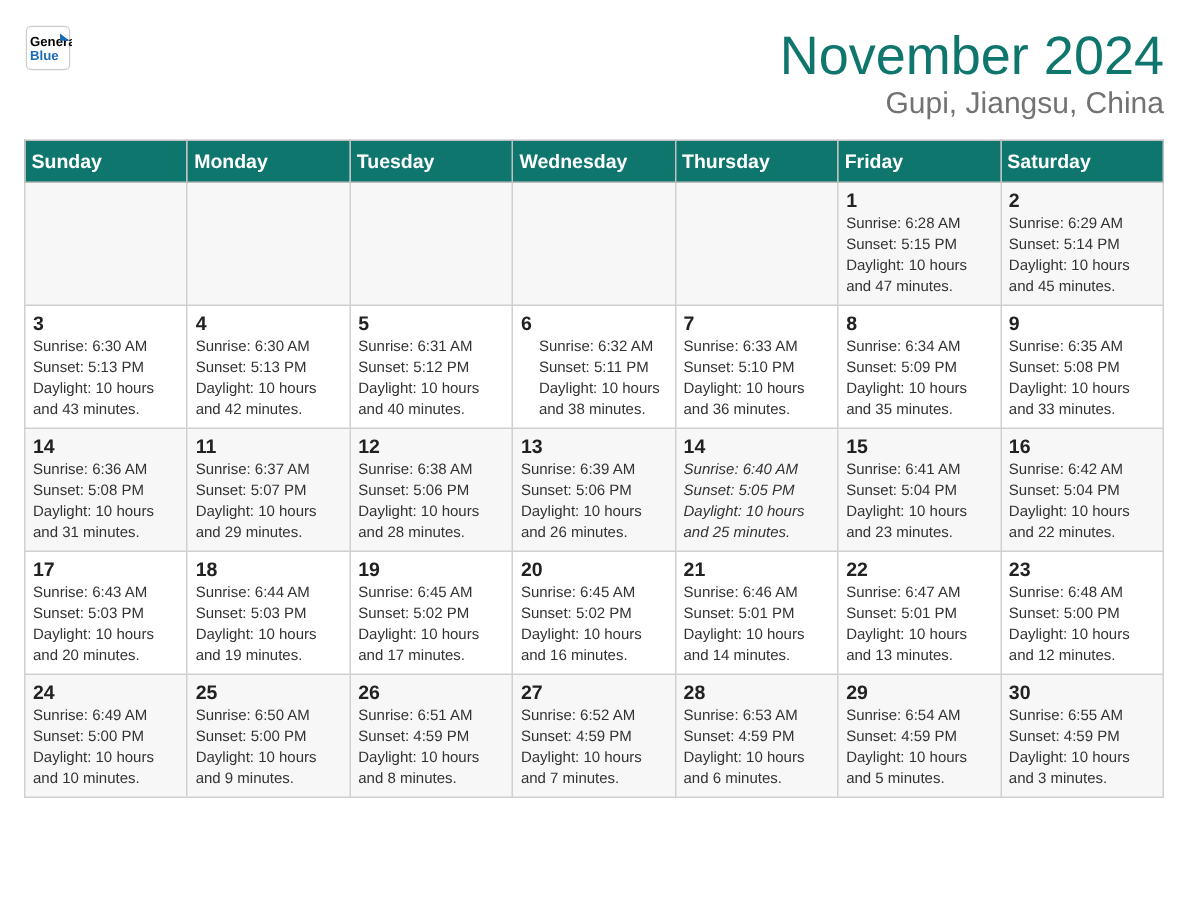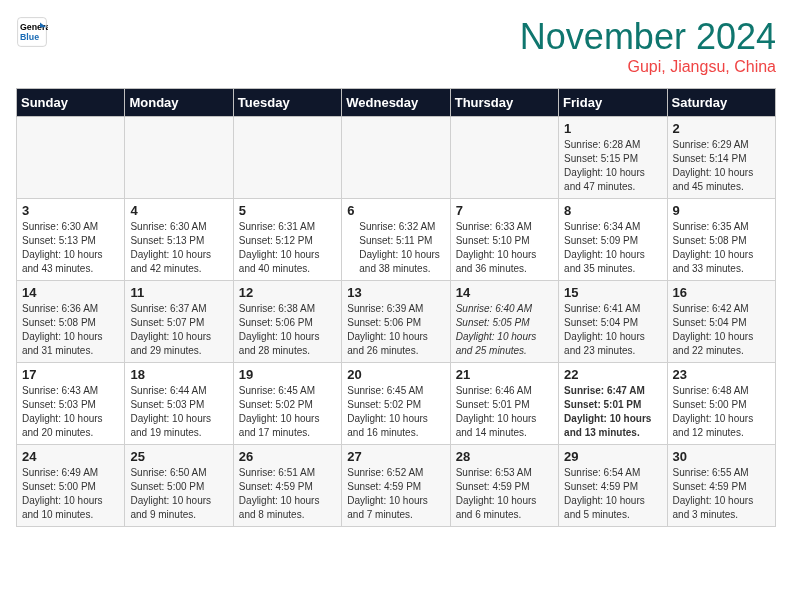--- a/index.html
+++ b/index.html
@@ -27,30 +27,30 @@
     }
     .title-area {
       text-align: right;
     }
     .month-title {
       font-size: 36px;
       font-weight: normal;
       color: #0f766e;
     }
     .location {
-      font-size: 16px;
-      color: #ef4444;
+      font-size: 20px;
+      color: #737373;
     }
     table {
       width: 100%;
       border-collapse: collapse;
       table-layout: fixed;
     }
     thead th {
-      background-color: #0f172a;
+      background-color: #0f766e;
       color: #fff;
       font-size: 13px;
       font-weight: bold;
       padding: 6px 4px;
       text-align: left;
       border: 1px solid #c0c0c0;
     }
     tbody td {
       vertical-align: top;
       border: 1px solid #d0d0d0;
@@ -267,21 +267,21 @@
         </td>
         <td>
           <span class="day-number">21</span>
           <div class="day-info" style="white-space: pre-line;">Sunrise: 6:46 AM
 Sunset: 5:01 PM
 Daylight: 10 hours
 and 14 minutes.</div>
         </td>
         <td>
           <span class="day-number">22</span>
-          <div class="day-info" style="white-space: pre-line; font-weight: bold;">Sunrise: 6:47 AM
+          <div class="day-info" style="white-space: pre-line;">Sunrise: 6:47 AM
 Sunset: 5:01 PM
 Daylight: 10 hours
 and 13 minutes.</div>
         </td>
         <td>
           <span class="day-number">23</span>
           <div class="day-info" style="white-space: pre-line;">Sunrise: 6:48 AM
 Sunset: 5:00 PM
 Daylight: 10 hours
 and 12 minutes.</div>

